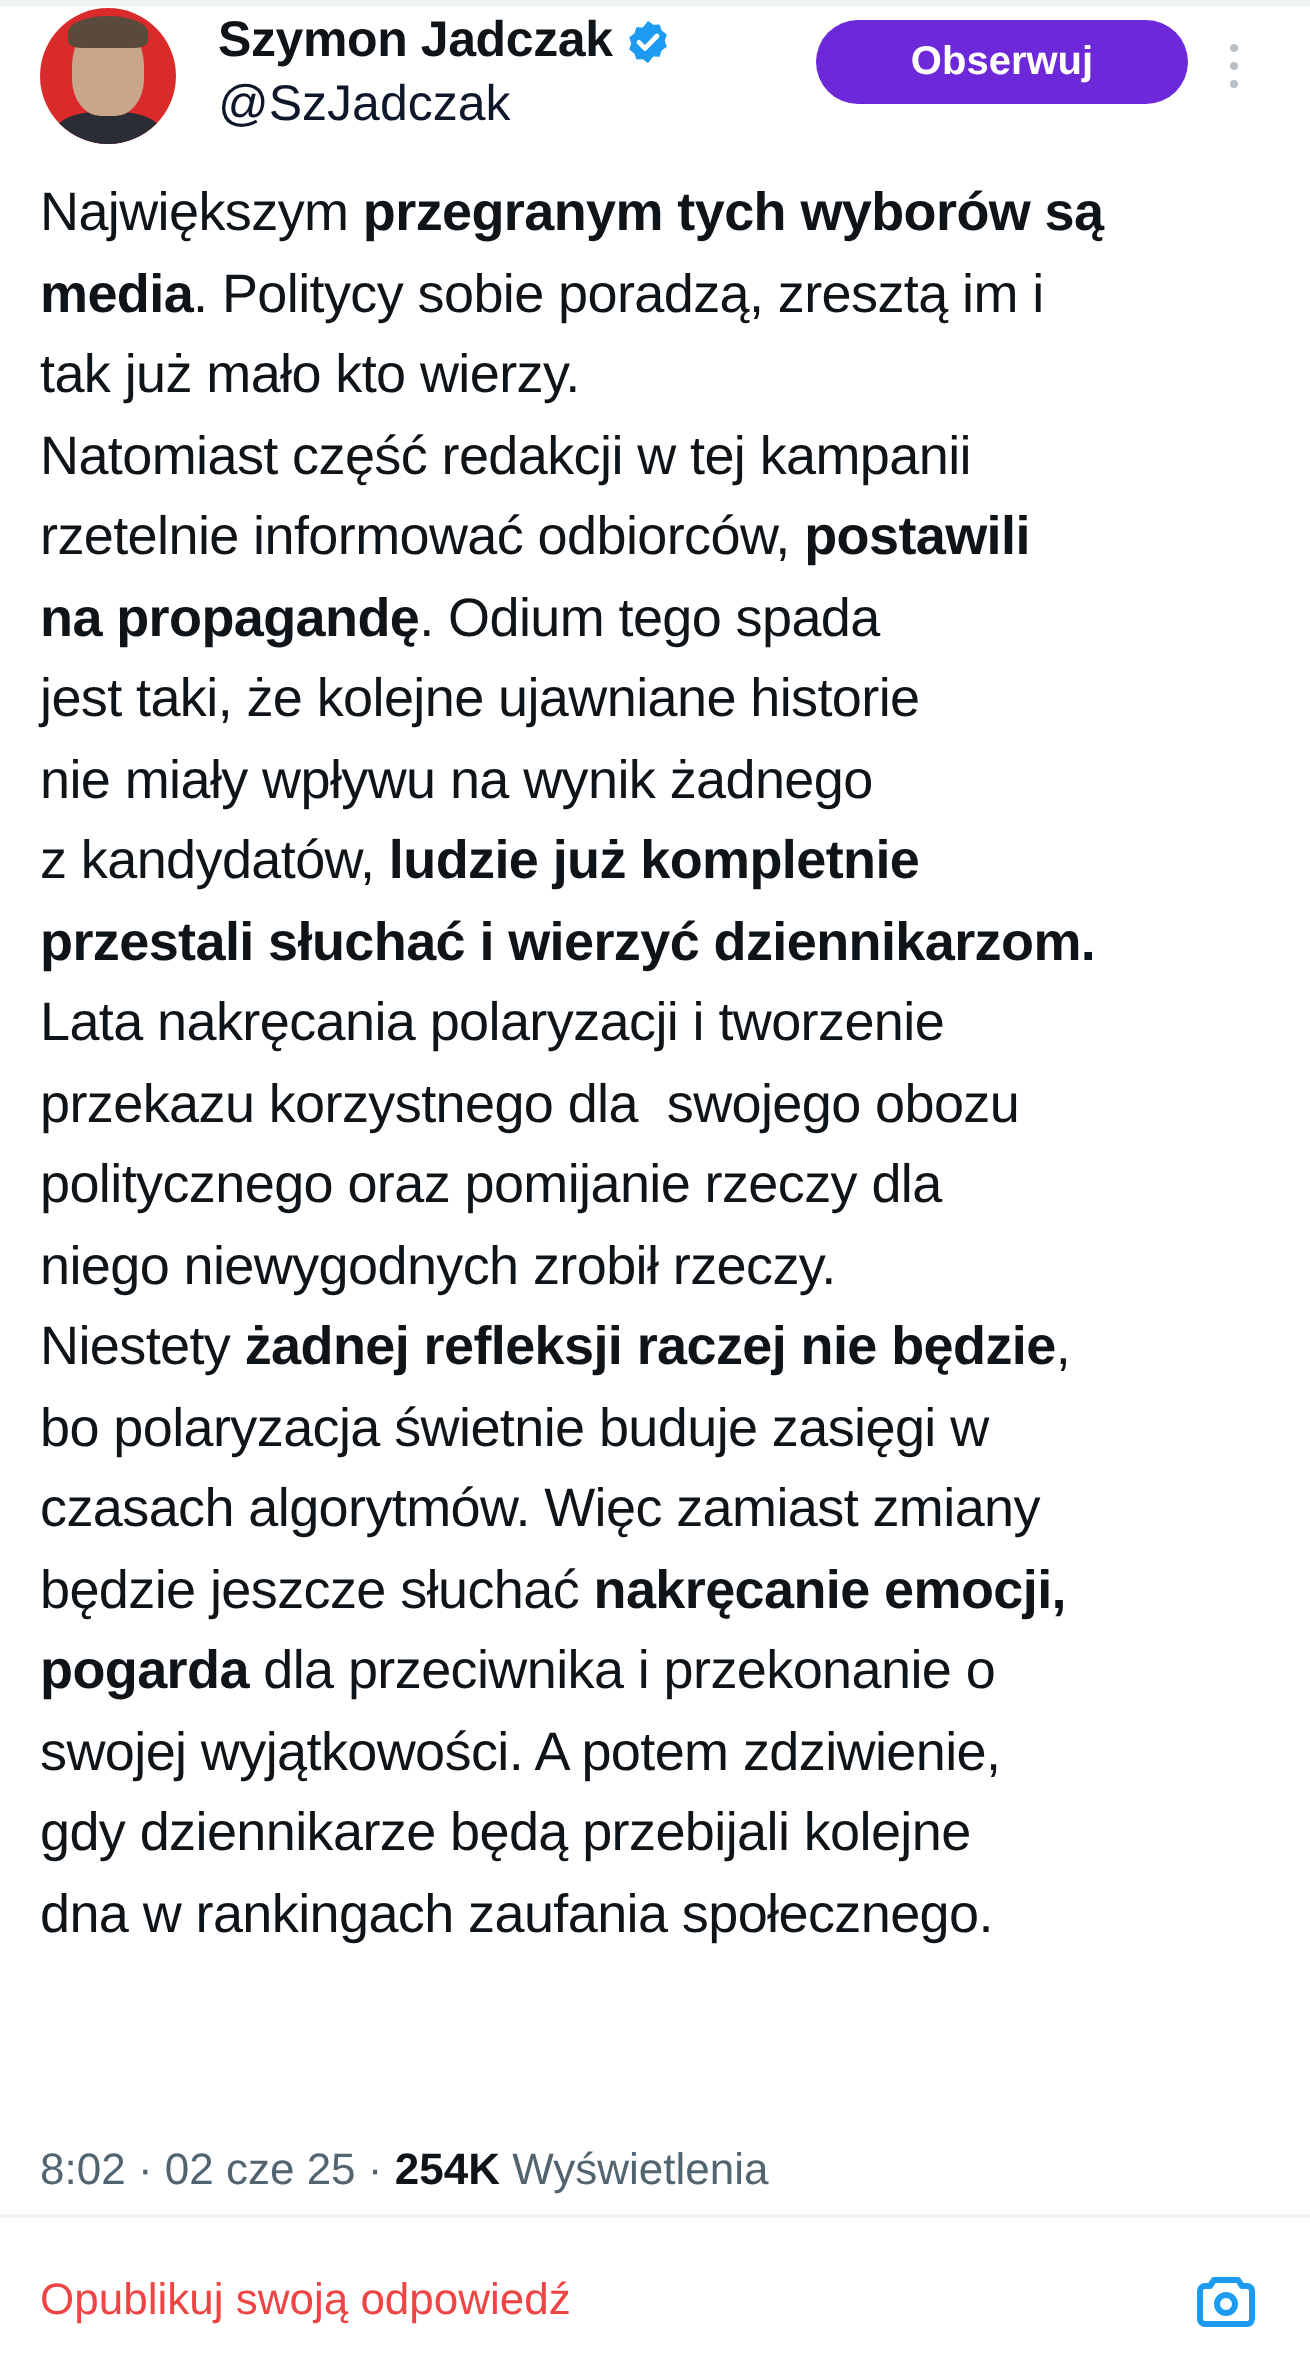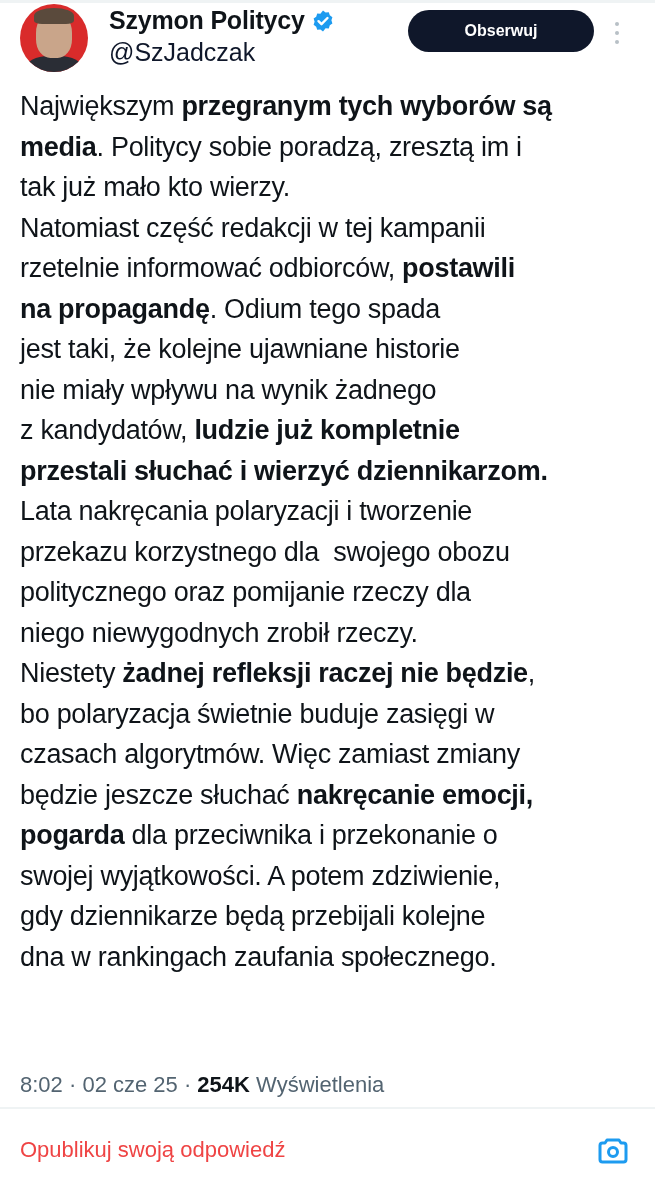--- a/index.html
+++ b/index.html
@@ -13,21 +13,21 @@
       background: #c9a58a; }
     .avatar .hair { position: absolute; left: 14px; top: 4px; width: 40px; height: 16px; border-radius: 50% 50% 20% 20%;
       background: #5a4a3c; }
     .avatar .body { position: absolute; left: 6px; top: 52px; width: 56px; height: 30px; border-radius: 40% 40% 0 0;
       background: #2a2d35; }
     .name-row { position: absolute; left: 109px; top: 6px; display: flex; align-items: center; }
     .name { font-weight: bold; font-size: 25px; letter-spacing: -0.2px; }
     .verified { width: 24px; height: 24px; margin-left: 6px; }
     .handle { position: absolute; left: 109px; top: 38px; font-size: 25px; color: #0f172a; }
     .follow-btn { position: absolute; left: 408px; top: 10px; width: 186px; height: 42px; border-radius: 21px;
-      background: #0f172a; color: #ffffff; font-weight: bold; font-size: 16px; border: none;
+      background: #6d28d9; color: #ffffff; font-weight: bold; font-size: 20px; border: none;
       display: flex; align-items: center; justify-content: center; }
     .more { position: absolute; left: 612px; top: 22px; width: 10px; height: 24px; }
     .more span { display: block; width: 4px; height: 4px; border-radius: 50%; background: #b8c0c6; margin: 0 auto 5px; }
     .tweet { position: absolute; left: 20px; top: 86px; width: 615px; font-size: 27px; line-height: 40.5px;
       color: #0f1419; letter-spacing: -0.3px; }
     .tweet .line { white-space: pre; }
     .tweet b { font-weight: bold; }
     .meta { position: absolute; left: 20px; top: 1072px; font-size: 22px; color: #536471; }
     .meta .views { color: #0f1419; font-weight: bold; }
     .divider { position: absolute; left: 0; top: 1107px; width: 655px; height: 2px; background: #eff3f4; }
@@ -39,21 +39,21 @@
 
 <div class="topline"></div>
 
 <div class="header">
   <div class="avatar">
     <div class="body"></div>
     <div class="face"></div>
     <div class="hair"></div>
   </div>
   <div class="name-row">
-    <span class="name">Szymon Politycy</span>
+    <span class="name">Szymon Jadczak</span>
     <svg class="verified" viewBox="0 0 24 24">
       <path fill="#1d9bf0" d="M12 1.5l2.6 1.9 3.2-.2 1 3.1 2.6 1.9-1 3.1 1 3.1-2.6 1.9-1 3.1-3.2-.2L12 22.5l-2.6-1.9-3.2.2-1-3.1-2.6-1.9 1-3.1-1-3.1 2.6-1.9 1-3.1 3.2.2z"></path>
       <path fill="none" stroke="#fff" stroke-width="2.4" stroke-linecap="round" stroke-linejoin="round" d="M7.5 12.2l3 3 6-6.2"></path>
     </svg>
   </div>
   <div class="handle">@SzJadczak</div>
   <button class="follow-btn">Obserwuj</button>
   <div class="more">
     <span></span>
       <span></span>

